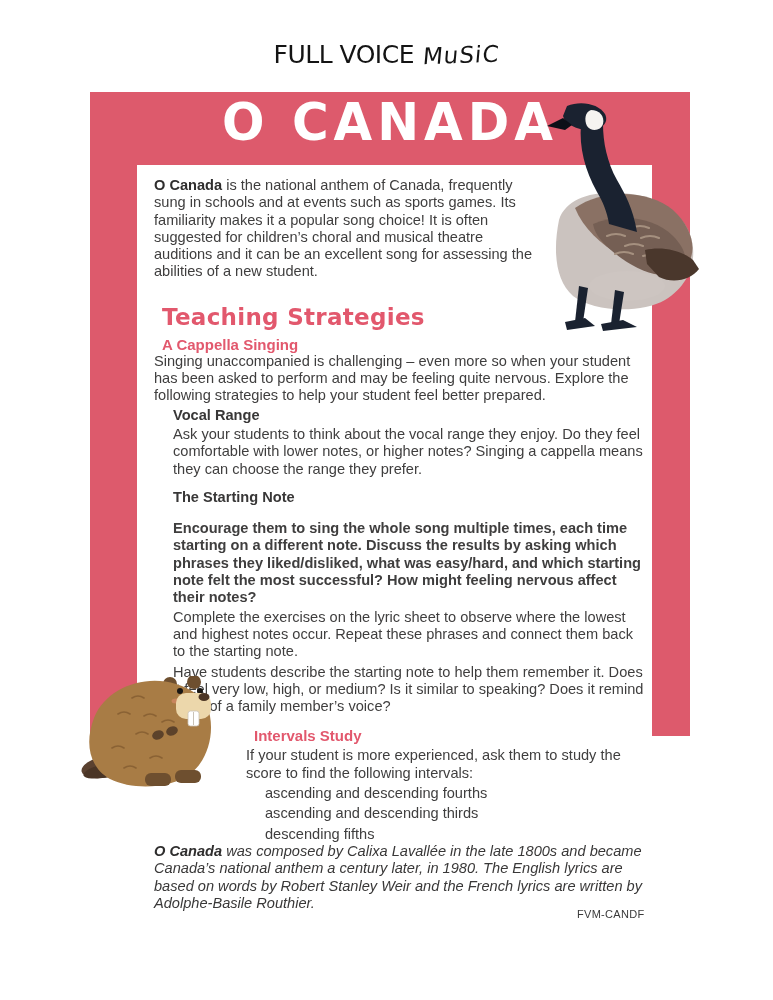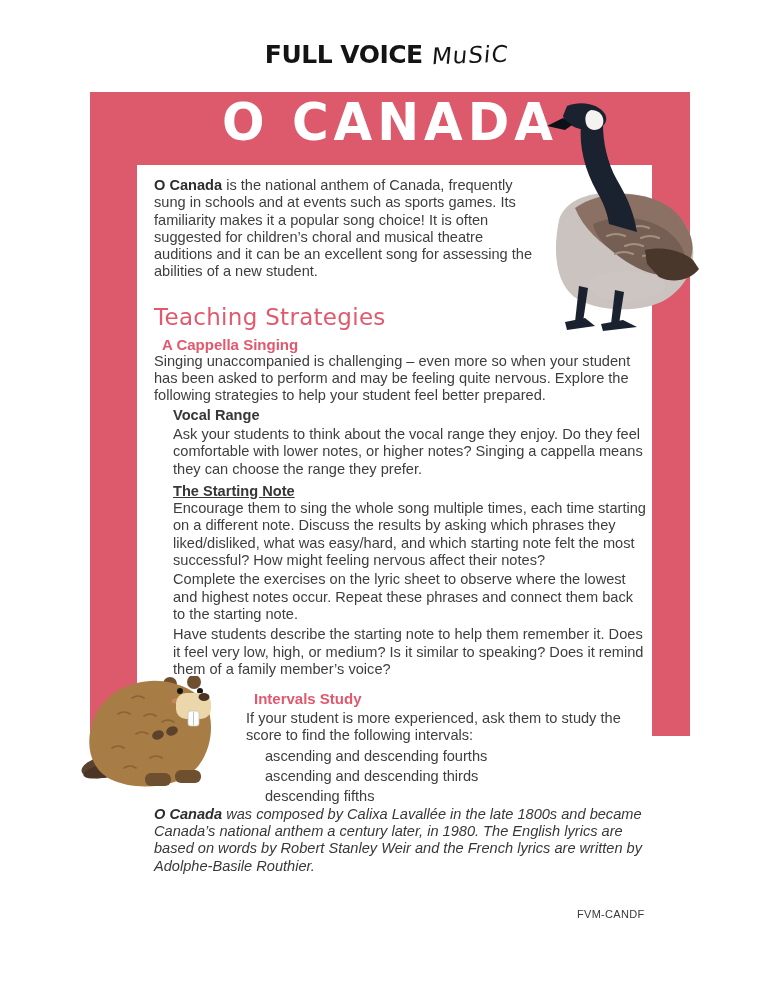--- a/index.html
+++ b/index.html
@@ -4,21 +4,21 @@
 <style>
   * { box-sizing: border-box; }
   html,body { margin:0; padding:0; background:#ffffff; }
   .page {
     position:relative; width:773px; height:1000px; background:#ffffff;
     font-family:"Liberation Sans", sans-serif; overflow:hidden;
   }
   
   .logo { position:absolute; top:40px; left:0; width:100%; text-align:center; white-space:nowrap; }
   .logo-bold {
-    font-family:"DejaVu Sans", sans-serif; font-weight:700; font-size:25px;
+    font-family:"DejaVu Sans", sans-serif; font-weight:400; font-size:25px;
     color:#141414; letter-spacing:-0.5px;
   }
   .logo-script {
     font-family:"DejaVu Sans", sans-serif; font-weight:400; font-size:23px;
     color:#141414; margin-left:9px; display:inline-block;
     transform:skewX(-7deg) rotate(-2deg); letter-spacing:1px;
   }
   
   .card { position:absolute; left:90px; top:92px; width:600px; height:644px; background:#dd5a6c; }
   .title {
@@ -31,30 +31,30 @@
   }
   
   .sheet {
     position:absolute; left:47px; top:73px; width:515px; height:712px; background:#ffffff;
     padding:12px 6px 0 17px; font-size:14.6px; line-height:17.3px; color:#3f3e3e;
   }
   .sheet p { margin:0; }
   .intro { max-width:382px; }
   .intro strong { font-weight:700; color:#2f2e2e; }
   .h2 {
-    margin:24px 0 0; font-family:"DejaVu Sans", sans-serif; font-weight:400;
+    margin:24px 8px 0; font-family:"DejaVu Sans", sans-serif; font-weight:700;
     font-size:23px; line-height:24px; color:#e2586d; letter-spacing:0.3px;
   }
   .h3 { margin:7px 8px 0; font-size:15px; line-height:17px; color:#e2586d; font-weight:700; }
   .p-body { margin-top:2px; }
   .indent { margin-left:19px; }
   .h4 { margin:2px 0 0; font-size:14.6px; line-height:17.3px; font-weight:700; color:#383737; }
-  .h4-sn { margin-top:5px;text-decoration:underline; }
+  .h4-sn { margin-top:11px; }
   .indent .para { margin-top:2px; }
-  .indent .para-a { margin-top:0; }
+  .indent .para-a { margin-top:14px;font-weight:bold; }
   .indent .para-b { margin-top:2px; }
   .indent .para-c { margin-top:3px; }
   .intervals { margin-left:92px; margin-top:12px; }
   .intervals .p-body { margin-top:3px; }
   .intervals .item { margin-top:3px; margin-left:19px; line-height:17.3px; }
   .footnote { margin-top:23px; font-style:italic; color:#393838; }
   .footnote strong { font-weight:700; font-style:italic; color:#2f2e2e; }
   
   .goose  { position:absolute; left:545px; top:100px; width:160px; height:232px; }
   .beaver { position:absolute; left:78px;  top:676px; width:140px; height:116px; }

